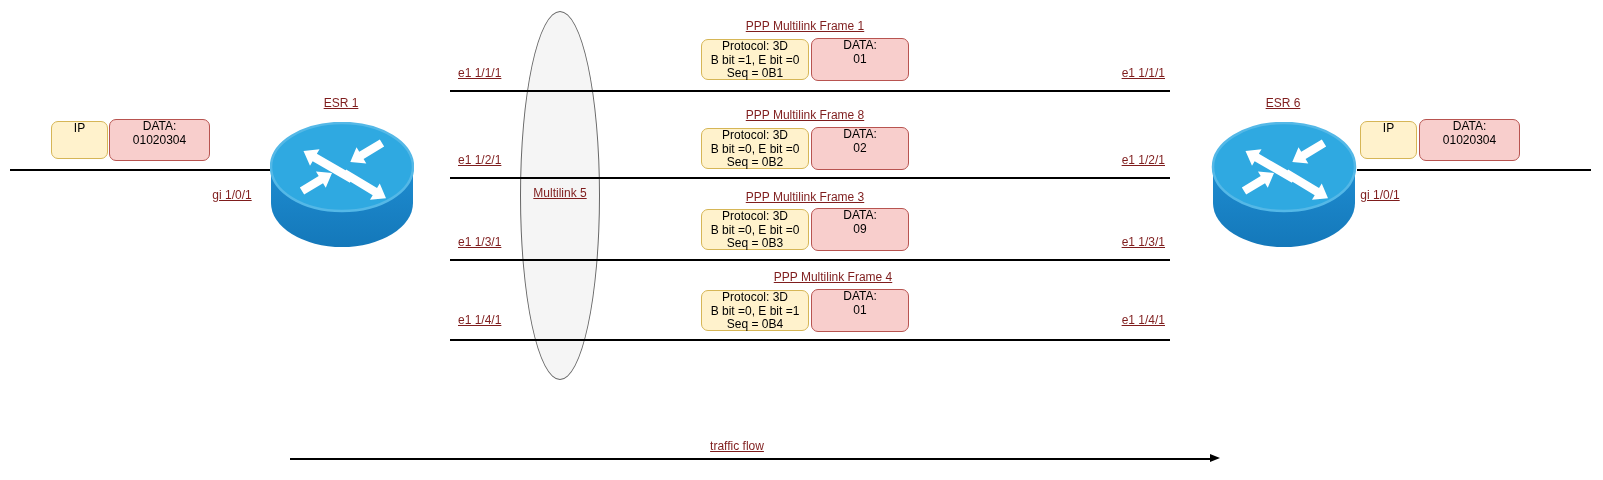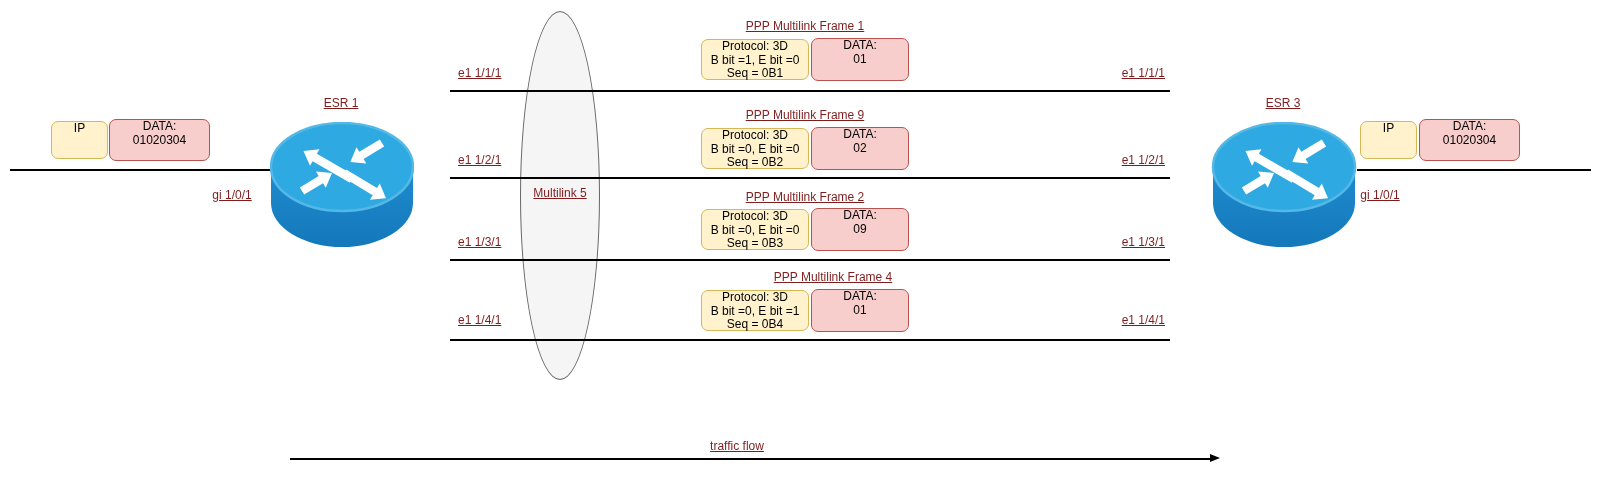--- a/index.html
+++ b/index.html
@@ -102,32 +102,32 @@
   <div class="abs box box-yellow" style="left:701px;top:39px;width:108px;height:41px">
     <div>Protocol: 3D</div>
     <div>B bit =1, E bit =0</div>
     <div>Seq = 0B1</div>
   </div>
   <div class="abs box box-pink" style="left:811px;top:38px;width:98px;height:43px">
     <div>DATA:</div>
     <div>01</div>
   </div>
 
-  <div class="abs lbl center" style="left:700px;top:108px;width:210px">PPP Multilink Frame 9</div>
+  <div class="abs lbl center" style="left:700px;top:108px;width:210px">PPP Multilink Frame 8</div>
   <div class="abs box box-yellow" style="left:701px;top:128px;width:108px;height:41px">
     <div>Protocol: 3D</div>
     <div>B bit =0, E bit =0</div>
     <div>Seq = 0B2</div>
   </div>
   <div class="abs box box-pink" style="left:811px;top:127px;width:98px;height:43px">
     <div>DATA:</div>
     <div>02</div>
   </div>
 
-  <div class="abs lbl center" style="left:700px;top:190px;width:210px">PPP Multilink Frame 2</div>
+  <div class="abs lbl center" style="left:700px;top:190px;width:210px">PPP Multilink Frame 3</div>
   <div class="abs box box-yellow" style="left:701px;top:209px;width:108px;height:41px">
     <div>Protocol: 3D</div>
     <div>B bit =0, E bit =0</div>
     <div>Seq = 0B3</div>
   </div>
   <div class="abs box box-pink" style="left:811px;top:208px;width:98px;height:43px">
     <div>DATA:</div>
     <div>09</div>
   </div>
 
@@ -135,21 +135,21 @@
   <div class="abs box box-yellow" style="left:701px;top:290px;width:108px;height:41px">
     <div>Protocol: 3D</div>
     <div>B bit =0, E bit =1</div>
     <div>Seq = 0B4</div>
   </div>
   <div class="abs box box-pink" style="left:811px;top:289px;width:98px;height:43px">
     <div>DATA:</div>
     <div>01</div>
   </div>
 
-  <div class="abs lbl center" style="left:1233px;top:96px;width:100px">ESR 3</div>
+  <div class="abs lbl center" style="left:1233px;top:96px;width:100px">ESR 6</div>
 
   <svg class="abs router" style="left:1211px;top:122px" width="146" height="126" viewBox="0 0 144 126">
     <use href="#routerShape"></use>
   </svg>
 
   <div class="abs hline" style="left:1357px;top:169px;width:234px"></div>
 
   <div class="abs box box-yellow" style="left:1360px;top:121px;width:57px;height:38px">
     <div>IP</div>
   </div>

